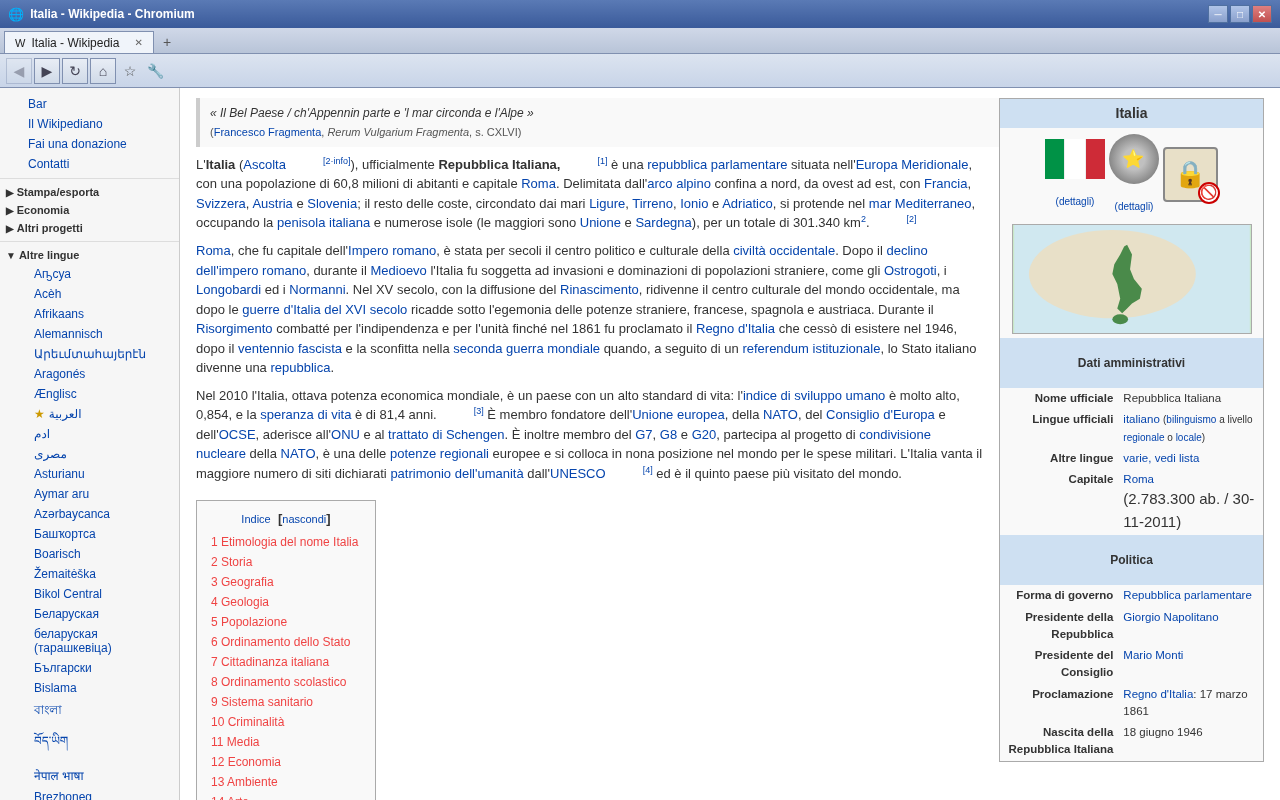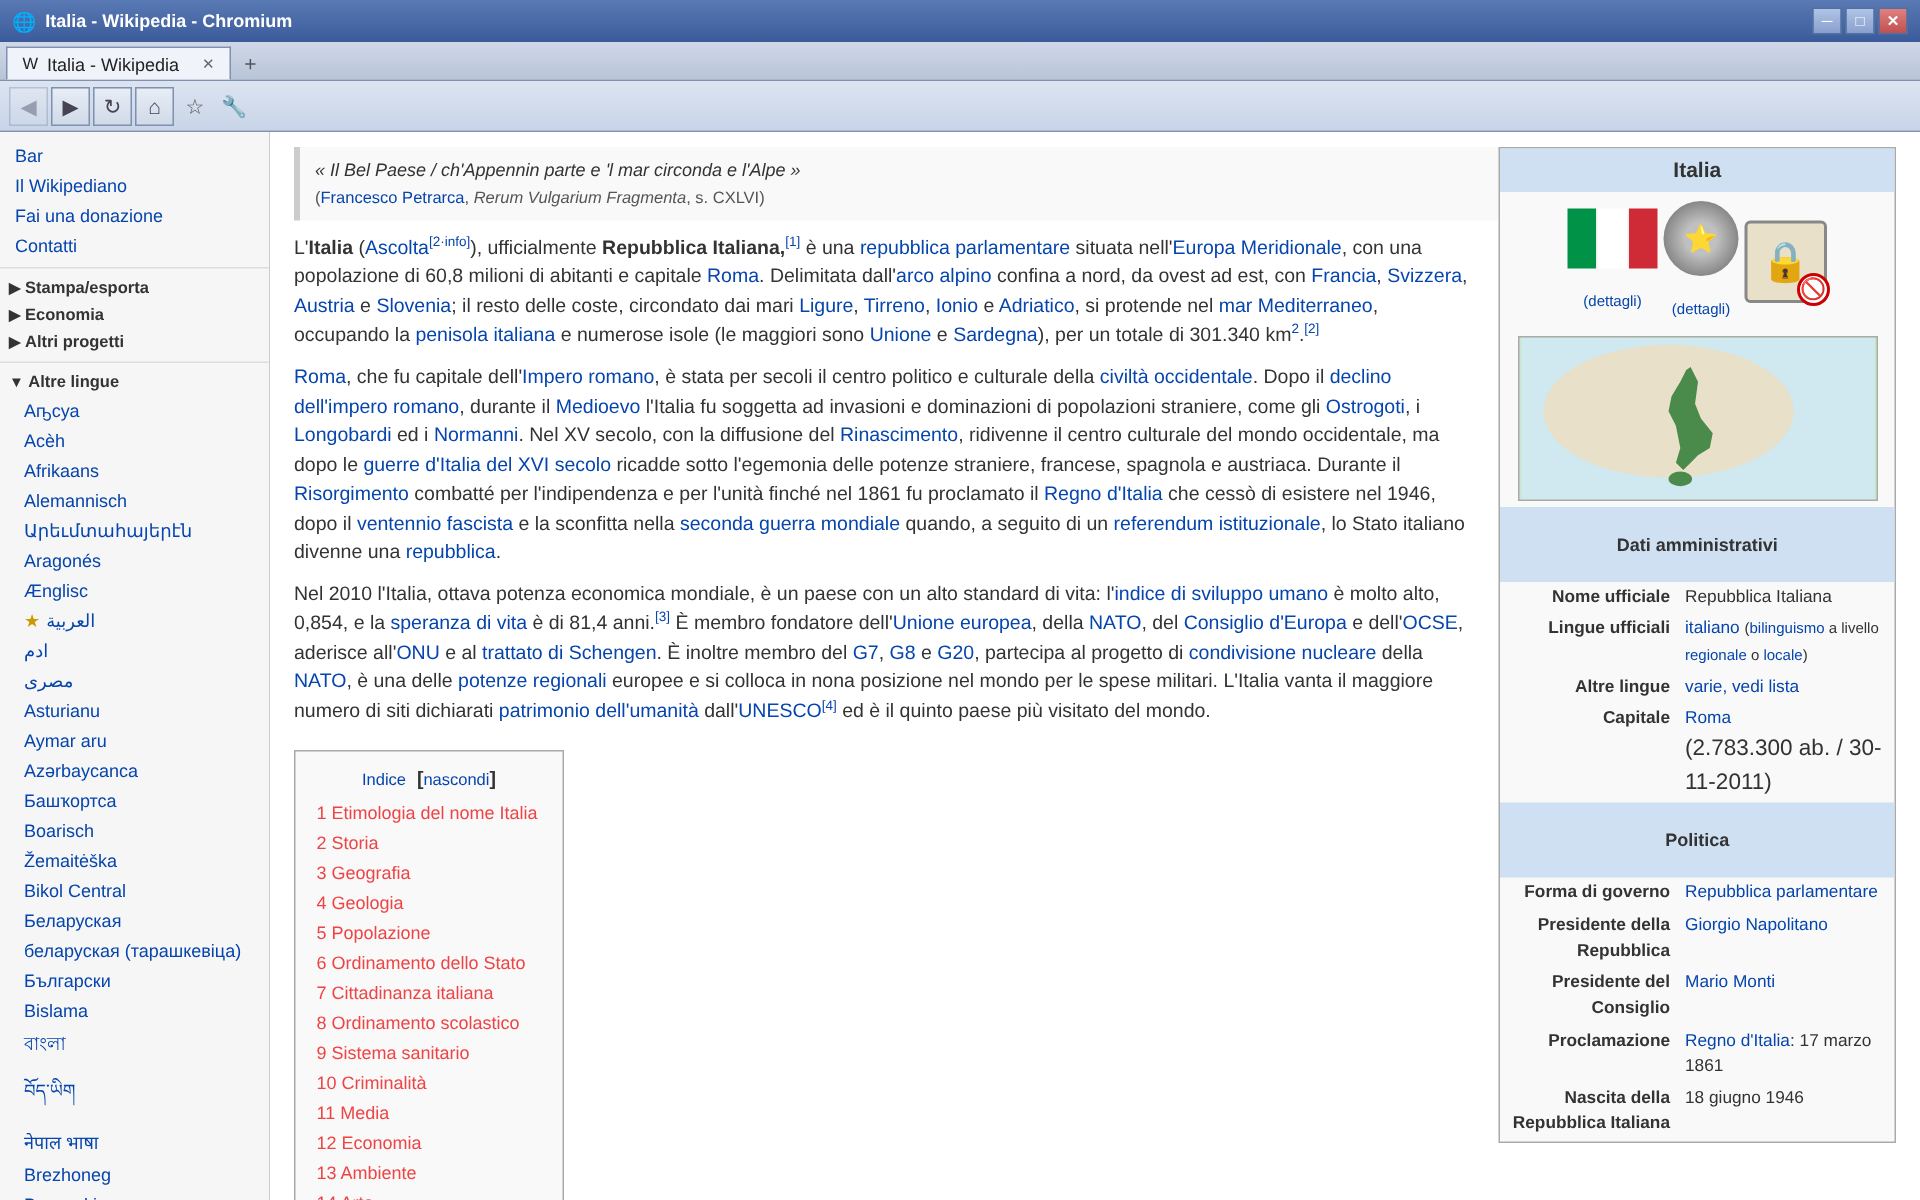--- a/index.html
+++ b/index.html
@@ -116,20 +116,21 @@
       font-size: 12px;
       flex-shrink: 0;
     }
     .sidebar-item {
       padding: 3px 10px;
       color: #0645ad;
       cursor: pointer;
       display: flex;
       align-items: center;
       gap: 4px;
+      margin-left: 18px;
     }
     .sidebar-section {
       padding: 3px 6px;
       color: #333;
       font-size: 11px;
       font-weight: bold;
       display: flex;
       align-items: center;
       gap: 3px;
       cursor: pointer;
@@ -245,21 +246,21 @@
     .article .quote-box {
       background: #f9f9f9;
       border-left: 4px solid #ccc;
       padding: 6px 10px;
       margin-bottom: 8px;
       font-size: 12px;
       font-style: italic;
     }
     .article .quote-attribution { font-style: normal; font-size: 11px; color: #555; margin-top: 2px; }
     sup { font-size: 9px; color: #0645ad; cursor: pointer; }
-    sup a { color: #0645ad; }
+    sup a { color: #0645ad; margin-left: 37px; }
 
     
     .toc-box {
       float: left;
       background: #f9f9f9;
       border: 1px solid #aaa;
       padding: 8px 14px;
       margin: 8px 16px 8px 0;
       min-width: 180px;
       font-size: 12px;
@@ -526,21 +527,21 @@
           <td class="label-cell">Nascita della Repubblica Italiana</td>
           <td class="value-cell">18 giugno 1946</td>
         </tr>
       </tbody>
         </table>
     </div>
 
     <div class="quote-box">
       <span>« Il Bel Paese / ch'Appennin parte e 'l mar circonda e l'Alpe »</span>
       <div class="quote-attribution">
-        (<a href="#">Francesco Petrarca</a>, <em>Rerum Vulgarium Fragmenta</em>, s. CXLVI)
+        (<a href="#">Francesco Fragmenta</a>, <em>Rerum Vulgarium Fragmenta</em>, s. CXLVI)
       </div>
     </div>
 
     <p style="margin-bottom:8px;">
       <span>L'<strong>Italia</strong></span>
       (<a href="#">Ascolta</a><sup><a href="#">[2·info]</a></sup>),
       ufficialmente <strong>Repubblica Italiana,</strong><sup><a href="#">[1]</a></sup>
       è una <a href="#">repubblica parlamentare</a>
       situata nell'<a href="#">Europa Meridionale</a>,
       con una popolazione di 60,8 milioni di abitanti e capitale <a href="#">Roma</a>.

